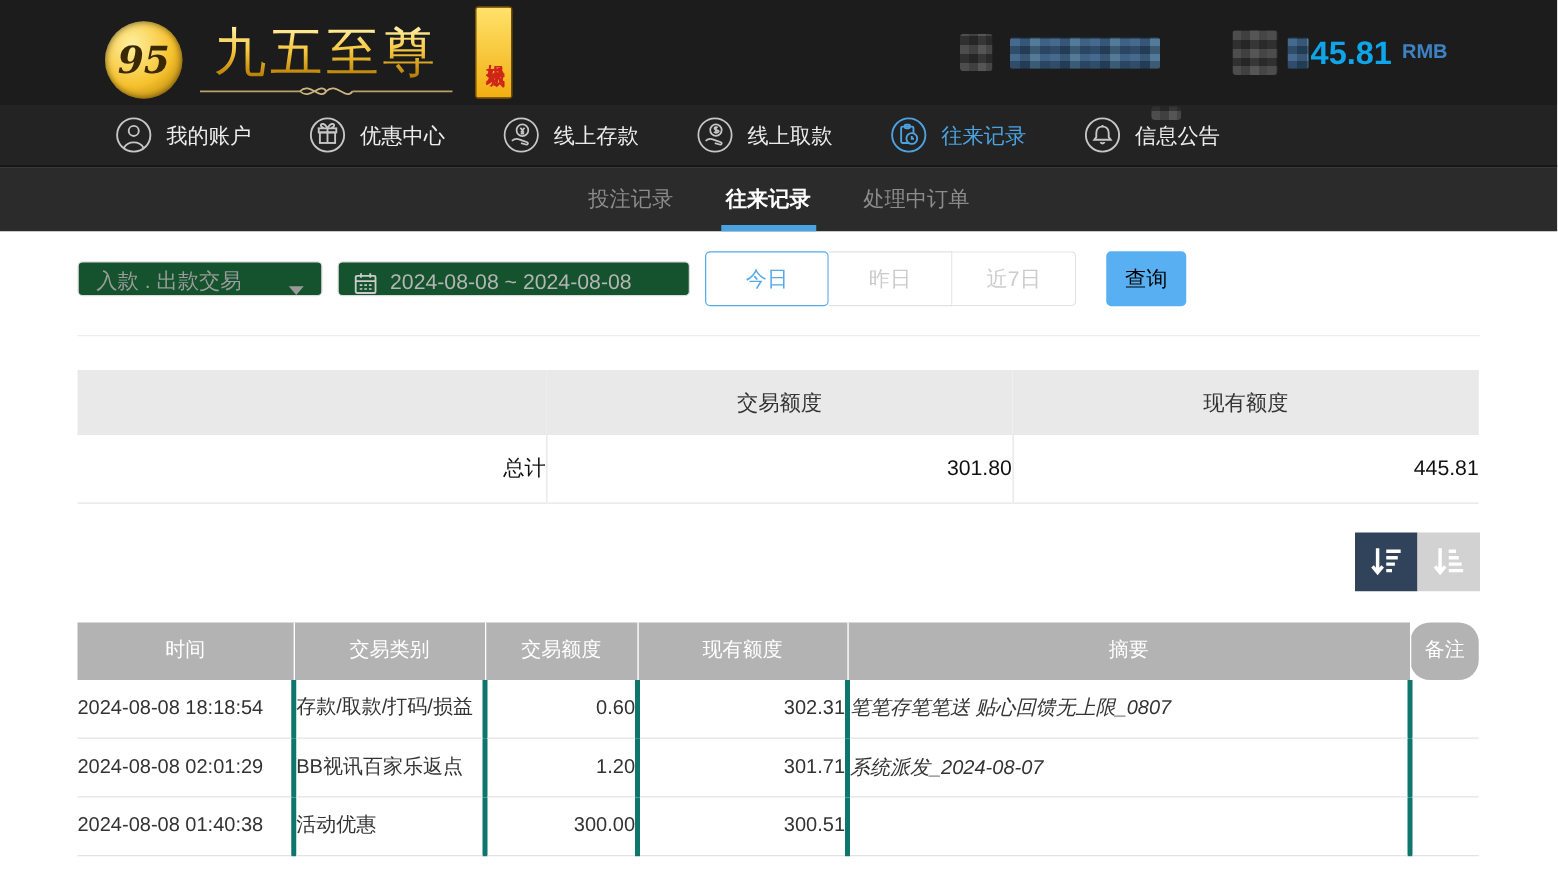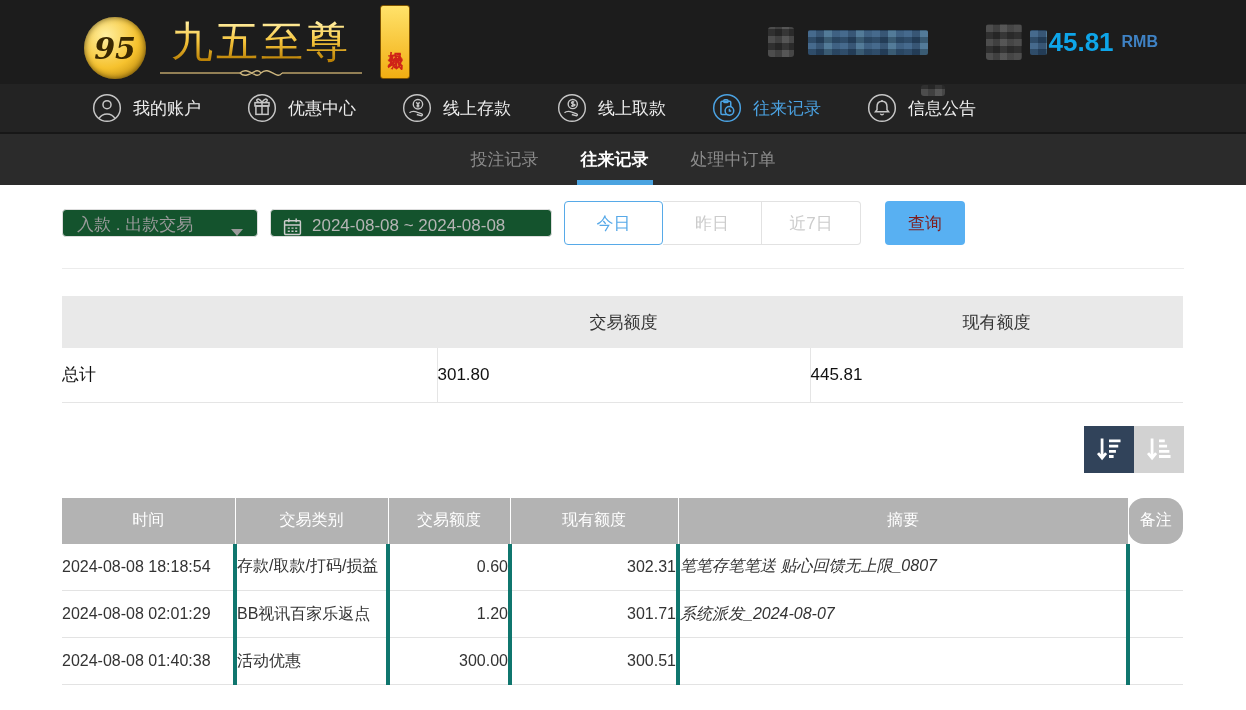--- a/index.html
+++ b/index.html
@@ -63,29 +63,29 @@
   .ctl { height:28px; border:1px solid #ddd; border-radius:4px; background:#14532d; display:flex; align-items:flex-end; }
   .select-ctl { width:196px; padding:0 14px; color:#9b9b9b; font-size:17px; justify-content:space-between; cursor:pointer; }
   .caret-down { width:0; height:0; border-left:6px solid transparent; border-right:6px solid transparent; border-top:7px solid #9a9a9a; }
   .date-ctl { width:282px; margin-left:12px; padding:0 12px; gap:10px; color:#b5b5b5; font-size:17px; cursor:pointer; }
   .btn-group { display:flex; margin-left:12px; }
   .qbtn { width:99px; height:44px; background:#fff; border:1px solid #e2e2e2; font-size:17px; color:#ccc; cursor:pointer; font-family:inherit; }
   .qbtn + .qbtn { border-left:none; }
   .qbtn:first-child { border-radius:4px 0 0 4px; }
   .qbtn:last-child { border-radius:0 4px 4px 0; }
   .qbtn.active { border:1px solid #57aae8; color:#57a9e8; border-radius:4px; }
-  .query-btn { width:80px; height:44px; margin-left:24px; background:#58b0f2; border:none; border-radius:4px;
-    color:#7f1d1d; font-size:17px; cursor:pointer; font-family:inherit; }
+  .query-btn { width:64px; height:44px; margin-left:24px; background:#58b0f2; border:none; border-radius:4px;
+    color:#000000; font-size:17px; cursor:pointer; font-family:inherit; }
   .divider { height:1px; background:#ececec; margin-top:23px; }
 
   
   .summary { margin-top:27px; width:1121px; }
   .summary table { width:100%; border-collapse:collapse; table-layout:fixed; }
   .summary thead td { background:#e9e9e9; height:52px; text-align:center; font-size:17px; color:#333; }
-  .summary tbody td { background:#fff; height:54px; text-align:left; font-size:17px; color:#111;
+  .summary tbody td { background:#fff; height:54px; text-align:right; font-size:17px; color:#111;
     border-bottom:1px solid #e5e5e5; }
   .summary tbody td + td { border-left:1px solid #e5e5e5; }
 
   
   .sortrow { margin-top:23px; display:flex; justify-content:flex-end; }
   .sortbtn { width:50px; height:47px; display:flex; align-items:center; justify-content:center; cursor:pointer; }
   .sortbtn.dark { background:#31435a; }
   .sortbtn.light { background:#d2d2d2; }
 
   

